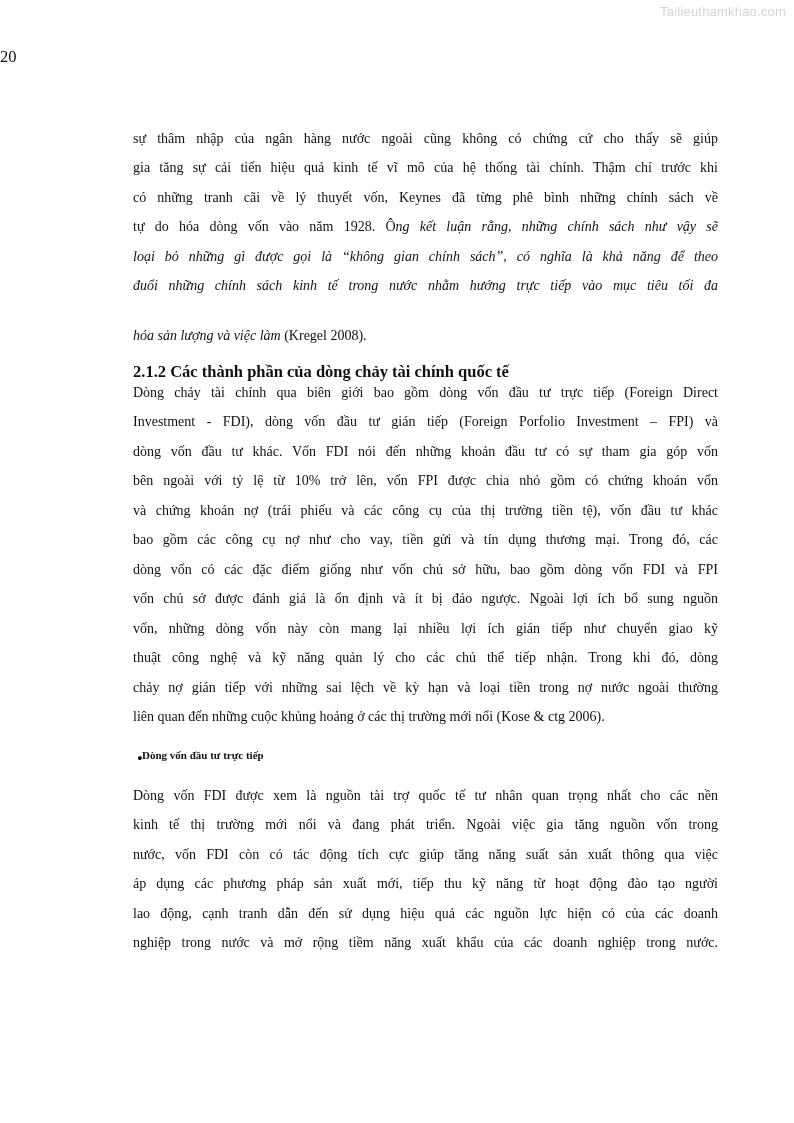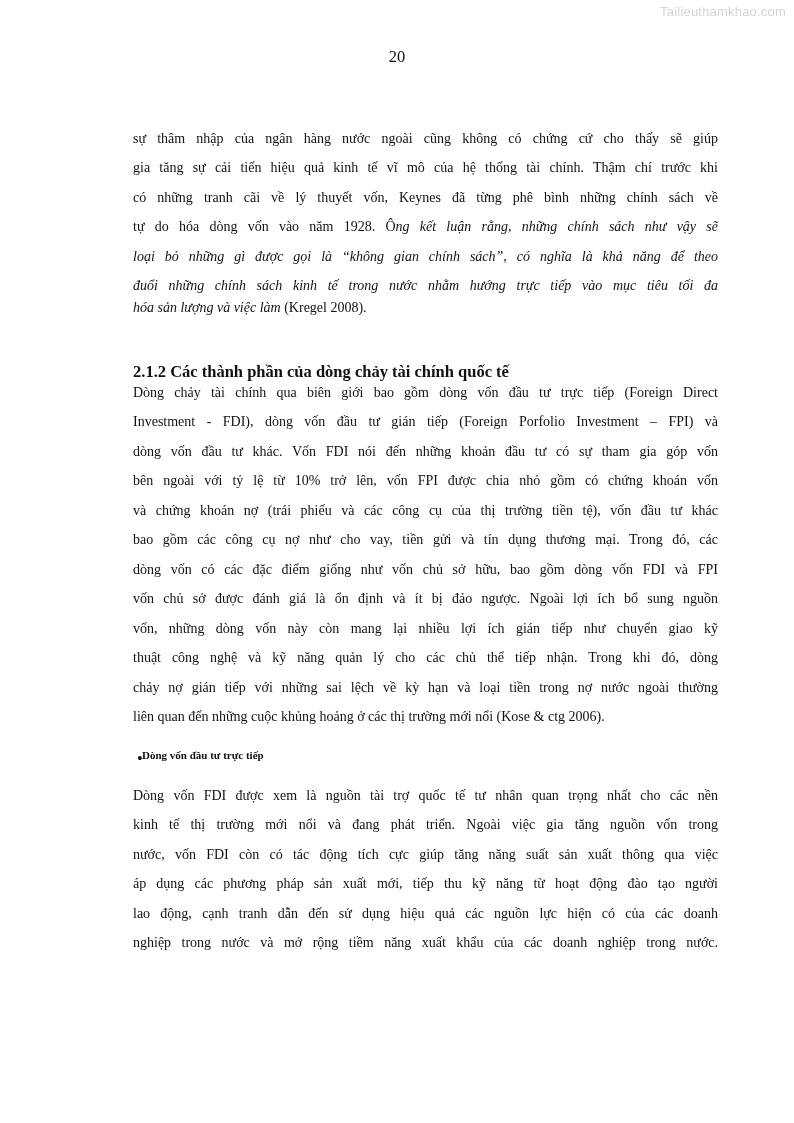--- a/index.html
+++ b/index.html
@@ -1,39 +1,39 @@
 <!DOCTYPE html>
 <html><head>
 <meta charset="utf-8">
 <style>
   html, body { margin: 0; padding: 0; background: #ffffff; }
   body { width: 794px; height: 1123px; position: relative; overflow: hidden; font-family: "Liberation Serif", serif; color: #111111; }
   .watermark { position: absolute; top: 4px; right: 8px; font-family: "Liberation Sans", sans-serif; font-size: 13px; color: #d4d4d4; letter-spacing: 0.2px; }
-  .page-number { position: absolute; top: 47px; left: 0; width: 794px; text-align: center; font-size: 16.5px; }
+  .page-number { position: absolute; top: 47px; left: 0; width: 794px; font-size: 16.5px; }
   .line { position: absolute; left: 133px; width: 585px; font-size: 14px; white-space: nowrap; text-align: justify; text-align-last: justify; }
   .line.last { text-align-last: left; }
   .heading { position: absolute; left: 133px; font-size: 16.5px; font-weight: bold; white-space: nowrap; }
   .bullet { position: absolute; left: 137px; font-size: 16.5px; }
   .bullet-text { position: absolute; left: 142px; font-size: 11px; font-weight: bold; white-space: nowrap; }
   i { font-style: italic; }
 </style>
 </head>
 <body>
 
 <div class="watermark">Tailieuthamkhao.com</div>
 <div class="page-number">20</div>
 
 <div>
   <div class="line" style="top:131px">sự thâm nhập của ngân hàng nước ngoài cũng không có chứng cứ cho thấy sẽ giúp</div>
   <div class="line" style="top:160px">gia tăng sự cải tiến hiệu quả kinh tế vĩ mô của hệ thống tài chính. Thậm chí trước khi</div>
   <div class="line" style="top:190px">có những tranh cãi về lý thuyết vốn, Keynes đã từng phê bình những chính sách về</div>
   <div class="line" style="top:219px"><span>tự do hóa dòng vốn vào năm 1928. Ô</span><i>ng kết luận rằng, những chính sách như vậy sẽ</i></div>
   <div class="line" style="top:249px"><i>loại bỏ những gì được gọi là “không gian chính sách”, có nghĩa là khả năng để theo</i></div>
   <div class="line" style="top:278px"><i>đuổi những chính sách kinh tế trong nước nhằm hướng trực tiếp vào mục tiêu tối đa</i></div>
-  <div class="line last" style="top:300px"><i>hóa sản lượng và việc làm</i><span> (Kregel 2008).</span></div>
+  <div class="line last" style="top:328px"><i>hóa sản lượng và việc làm</i><span> (Kregel 2008).</span></div>
 </div>
 
 <div class="heading" style="top:362px">2.1.2 Các thành phần của dòng chảy tài chính quốc tế</div>
 
 <div>
   <div class="line" style="top:385px">Dòng chảy tài chính qua biên giới bao gồm dòng vốn đầu tư trực tiếp (Foreign Direct</div>
   <div class="line" style="top:414px">Investment - FDI), dòng vốn đầu tư gián tiếp (Foreign Porfolio Investment – FPI) và</div>
   <div class="line" style="top:444px">dòng vốn đầu tư khác. Vốn FDI nói đến những khoản đầu tư có sự tham gia góp vốn</div>
   <div class="line" style="top:473px">bên ngoài với tỷ lệ từ 10% trở lên, vốn FPI được chia nhỏ gồm có chứng khoán vốn</div>
   <div class="line" style="top:503px">và chứng khoán nợ (trái phiếu và các công cụ của thị trường tiền tệ), vốn đầu tư khác</div>

